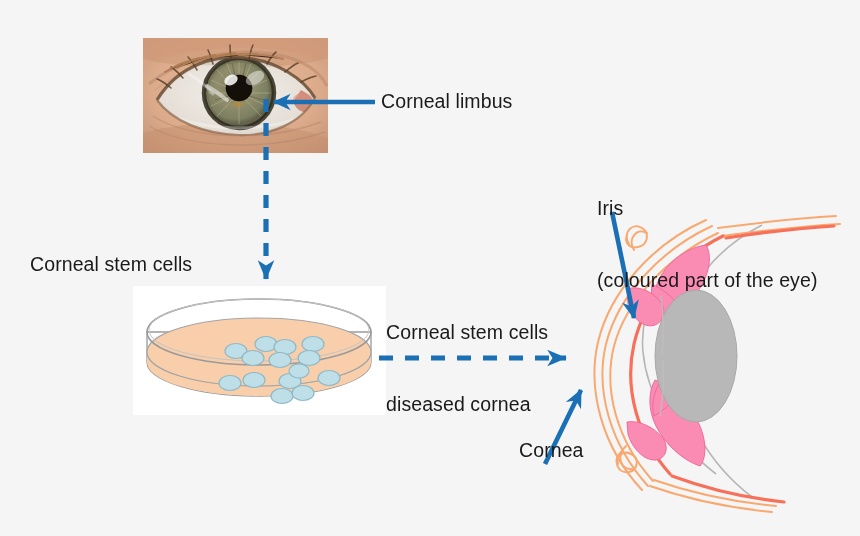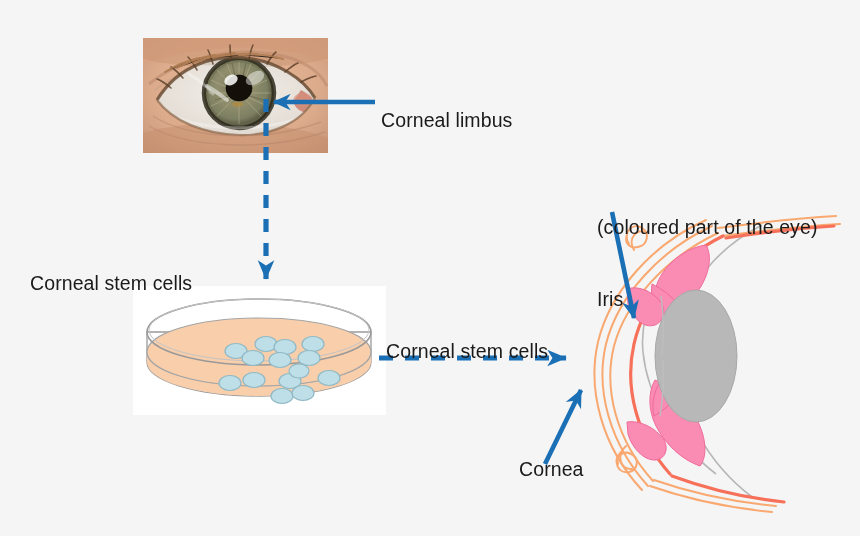--- a/index.html
+++ b/index.html
@@ -26,21 +26,20 @@
     width: 860px;
     height: 536px;
   }
   .label {
     position: absolute;
     color: #1a1a1a;
     font-size: 19.5px;
     line-height: 24px;
     white-space: pre;
     letter-spacing: 0.1px;
-    margin-top: 19px;
   }
   #label-corneal-limbus { left: 381px; top: 89px; }
   #label-lab-grown      { left: 30px;  top: 204px; }
   #label-transplant     { left: 386px; top: 272px; }
   #label-iris           { left: 597px; top: 148px; }
   #label-cornea         { left: 519px; top: 438px; }
 
   
   #eye-photo {
     position: absolute;
@@ -307,22 +306,23 @@
   </svg>
 
   <div class="label" id="label-corneal-limbus">Corneal limbus</div>
 
   <div class="label" id="label-lab-grown">
     <div>Corneal stem cells</div>
   </div>
 
   <div class="label" id="label-transplant">
     <div>Corneal stem cells</div>
+    <div>diseased cornea</div>
   </div>
 
   <div class="label" id="label-iris">
+    <div>Iris</div>
     <div>(coloured part of the eye)</div>
-    <div>Iris</div>
   </div>
 
   <div class="label" id="label-cornea">Cornea</div>
 
 </div>
 
 </body></html>

